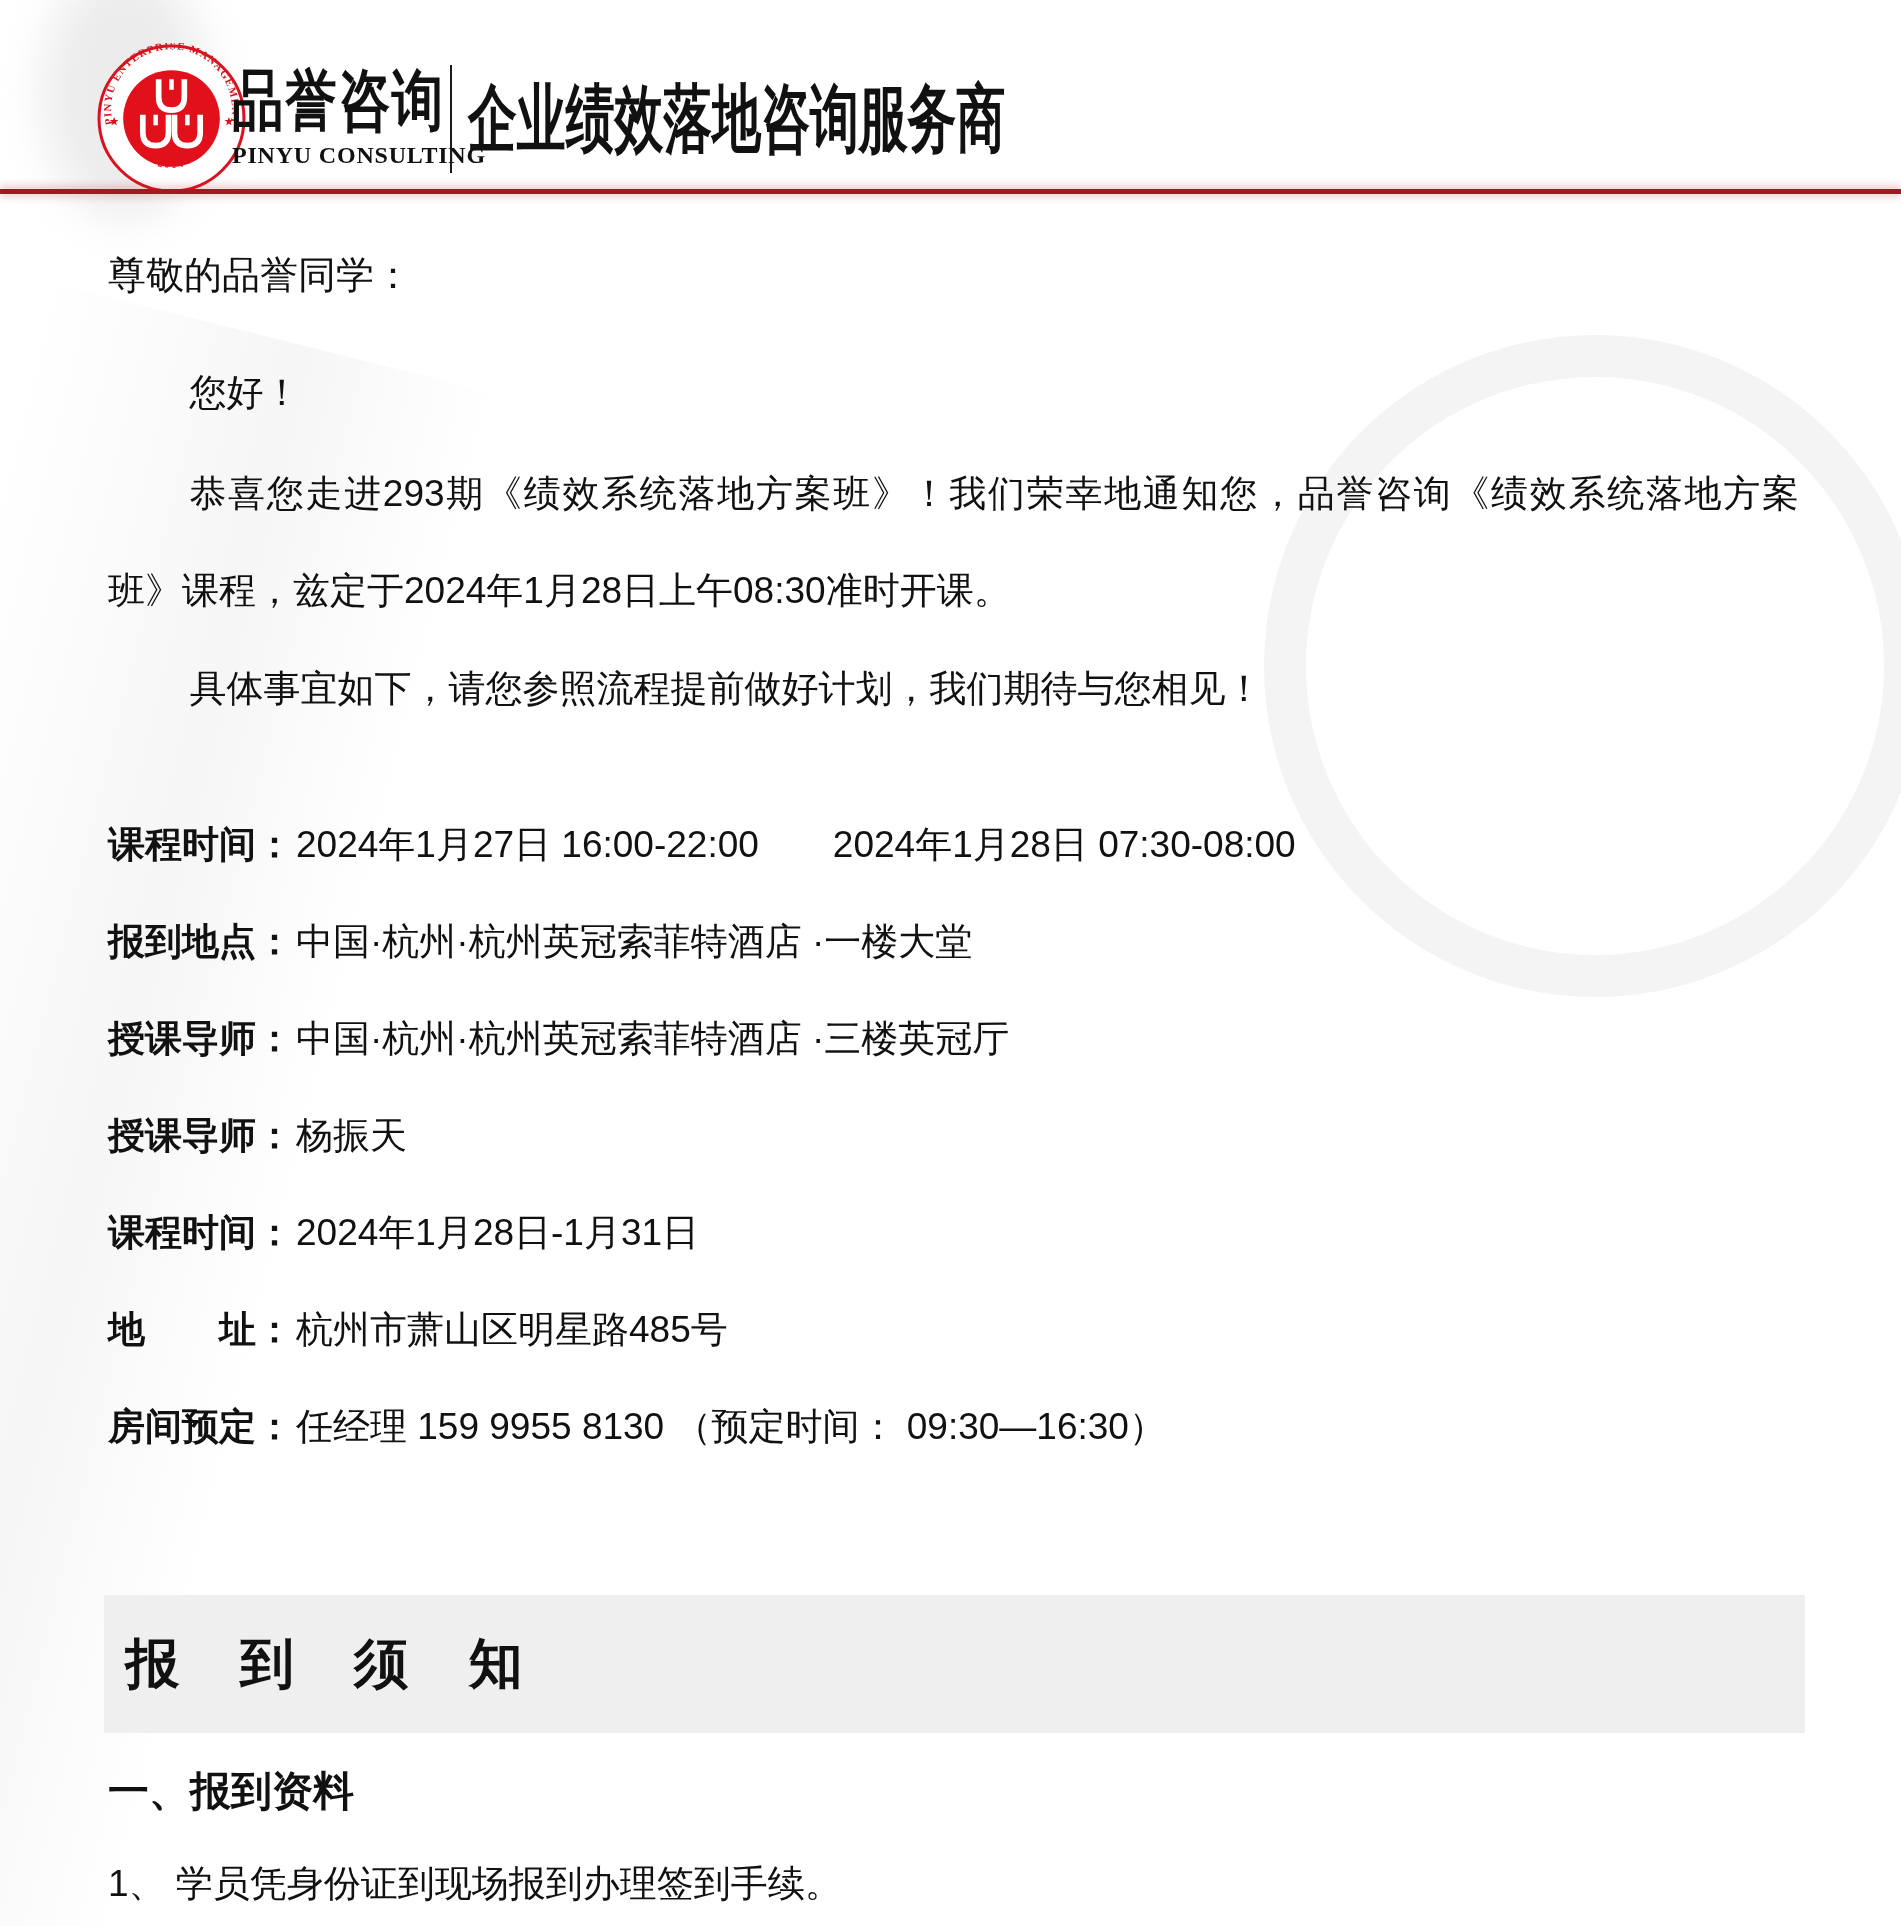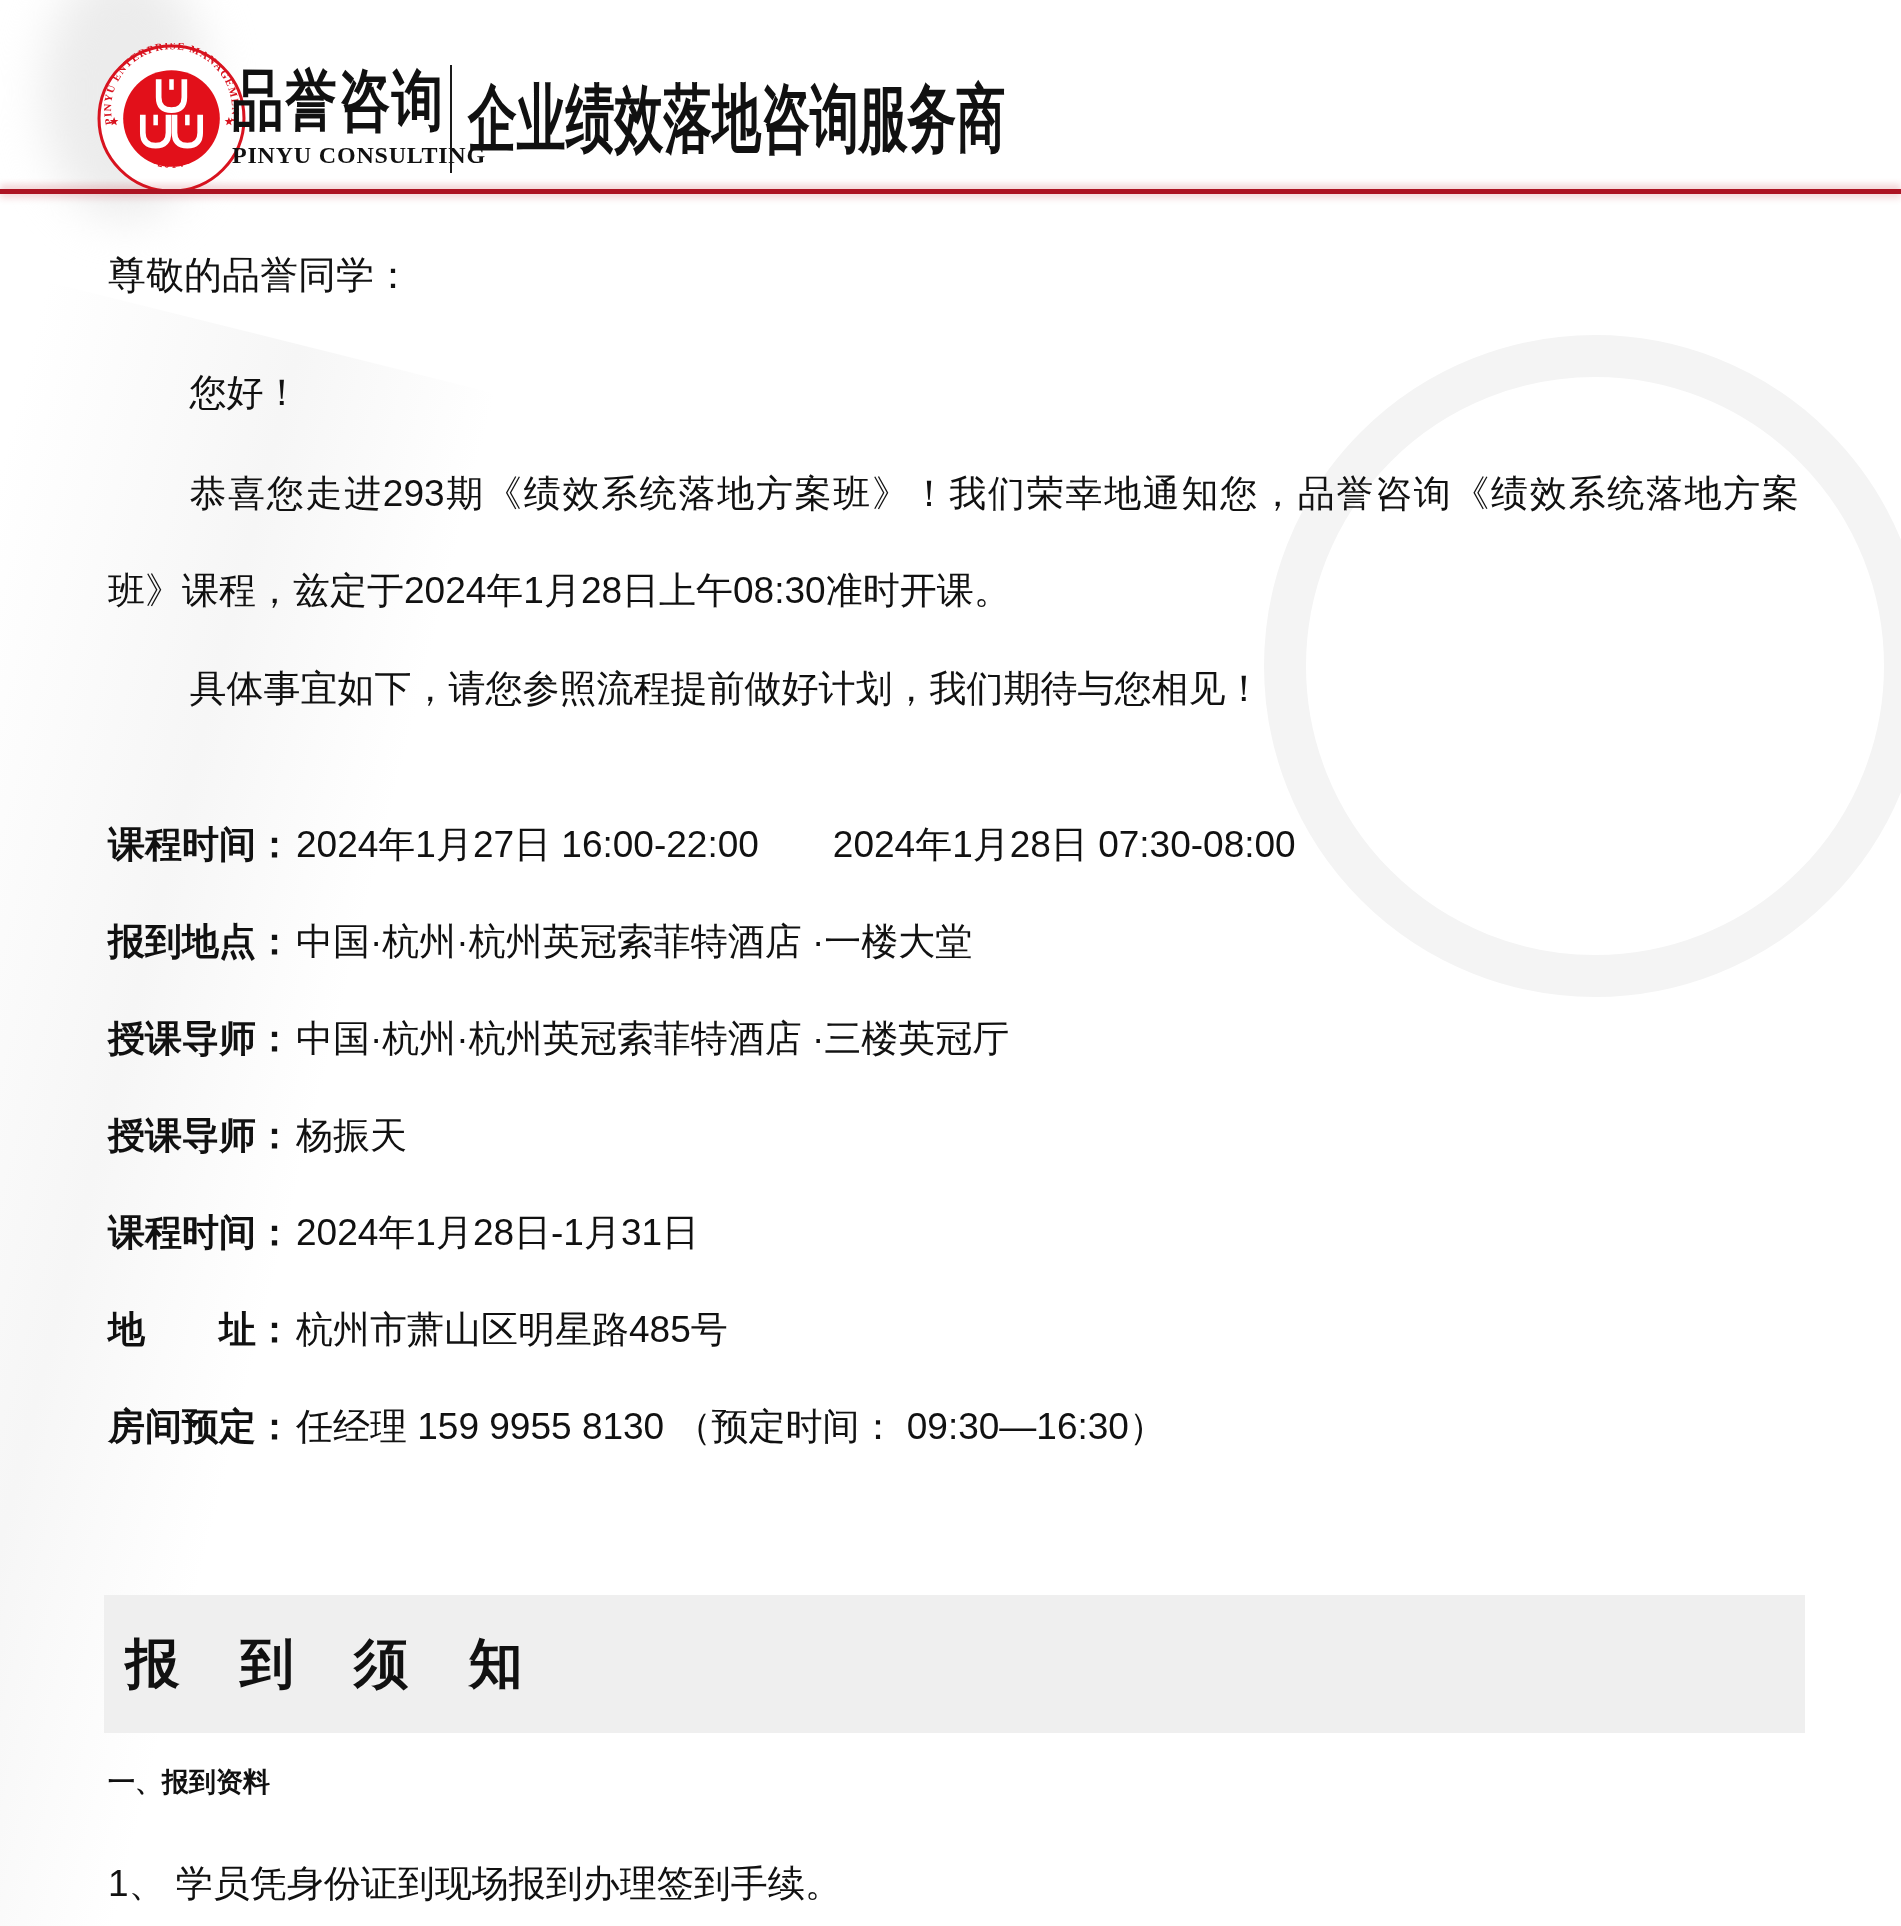--- a/index.html
+++ b/index.html
@@ -42,21 +42,21 @@
 
   .details{position:absolute;left:108px;right:102px;top:796px;font-size:37px;line-height:97px;}
   .detail-row{white-space:nowrap;}
   .detail-label{font-weight:700;}
   .detail-value{margin-left:3px;}
 
   
   .section-bar{position:absolute;left:104px;right:96px;top:1595px;height:138px;background:var(--section-bar-bg);
       display:flex;align-items:center;}
   .section-title{font-size:54px;font-weight:700;letter-spacing:.42em;padding-left:21.6px;white-space:nowrap;}
-  .subsection-title{position:absolute;left:108px;top:1764px;font-size:27px;font-weight:700;}
+  .subsection-title{position:absolute;left:108px;top:1764px;font-size:41px;font-weight:700;}
   .items{position:absolute;left:108px;right:102px;top:1835px;font-size:37px;line-height:97px;text-align:justify;}
 </style>
 </head>
 <body>
 
 <div id="page">
 
   <div class="deco deco-header-blob"></div>
   <div class="deco deco-swash-1"></div>
   <div class="deco deco-ring-1"></div>

